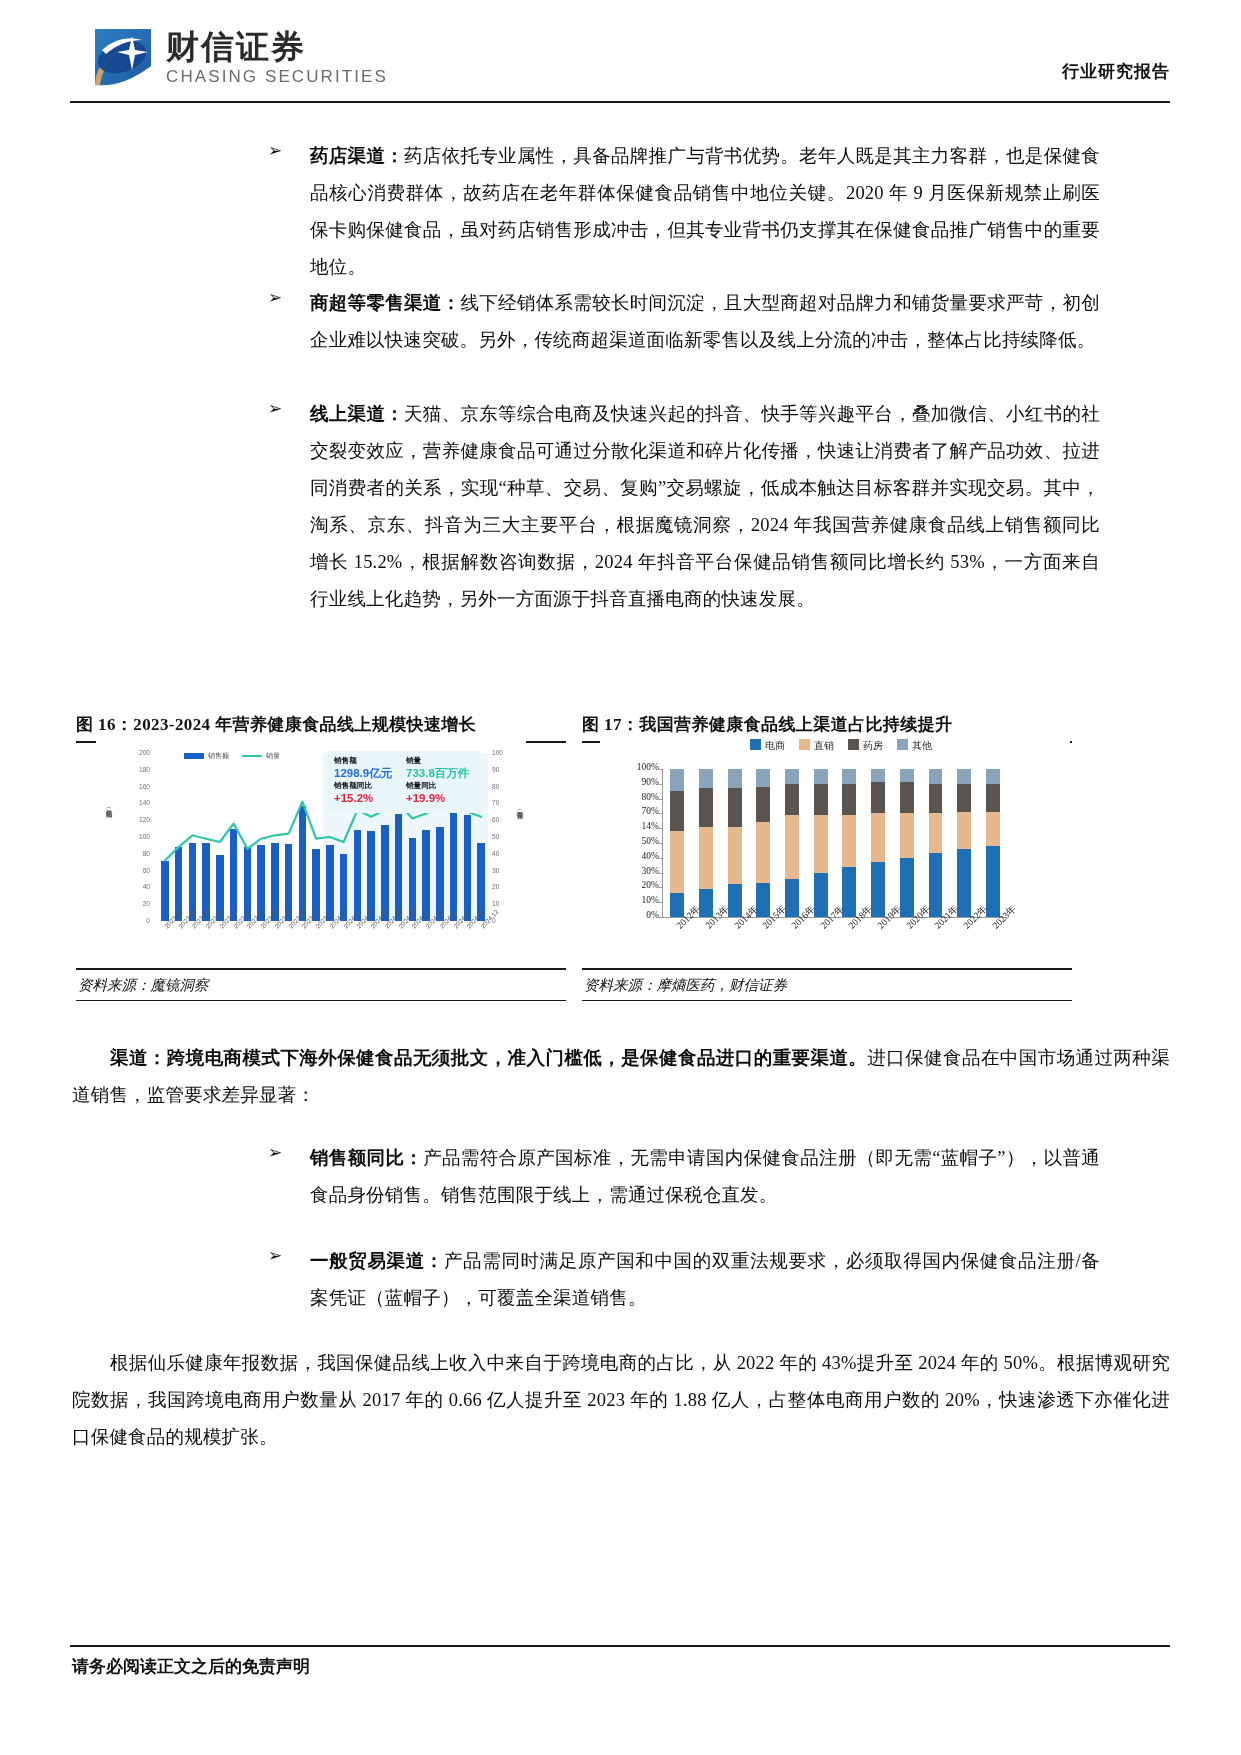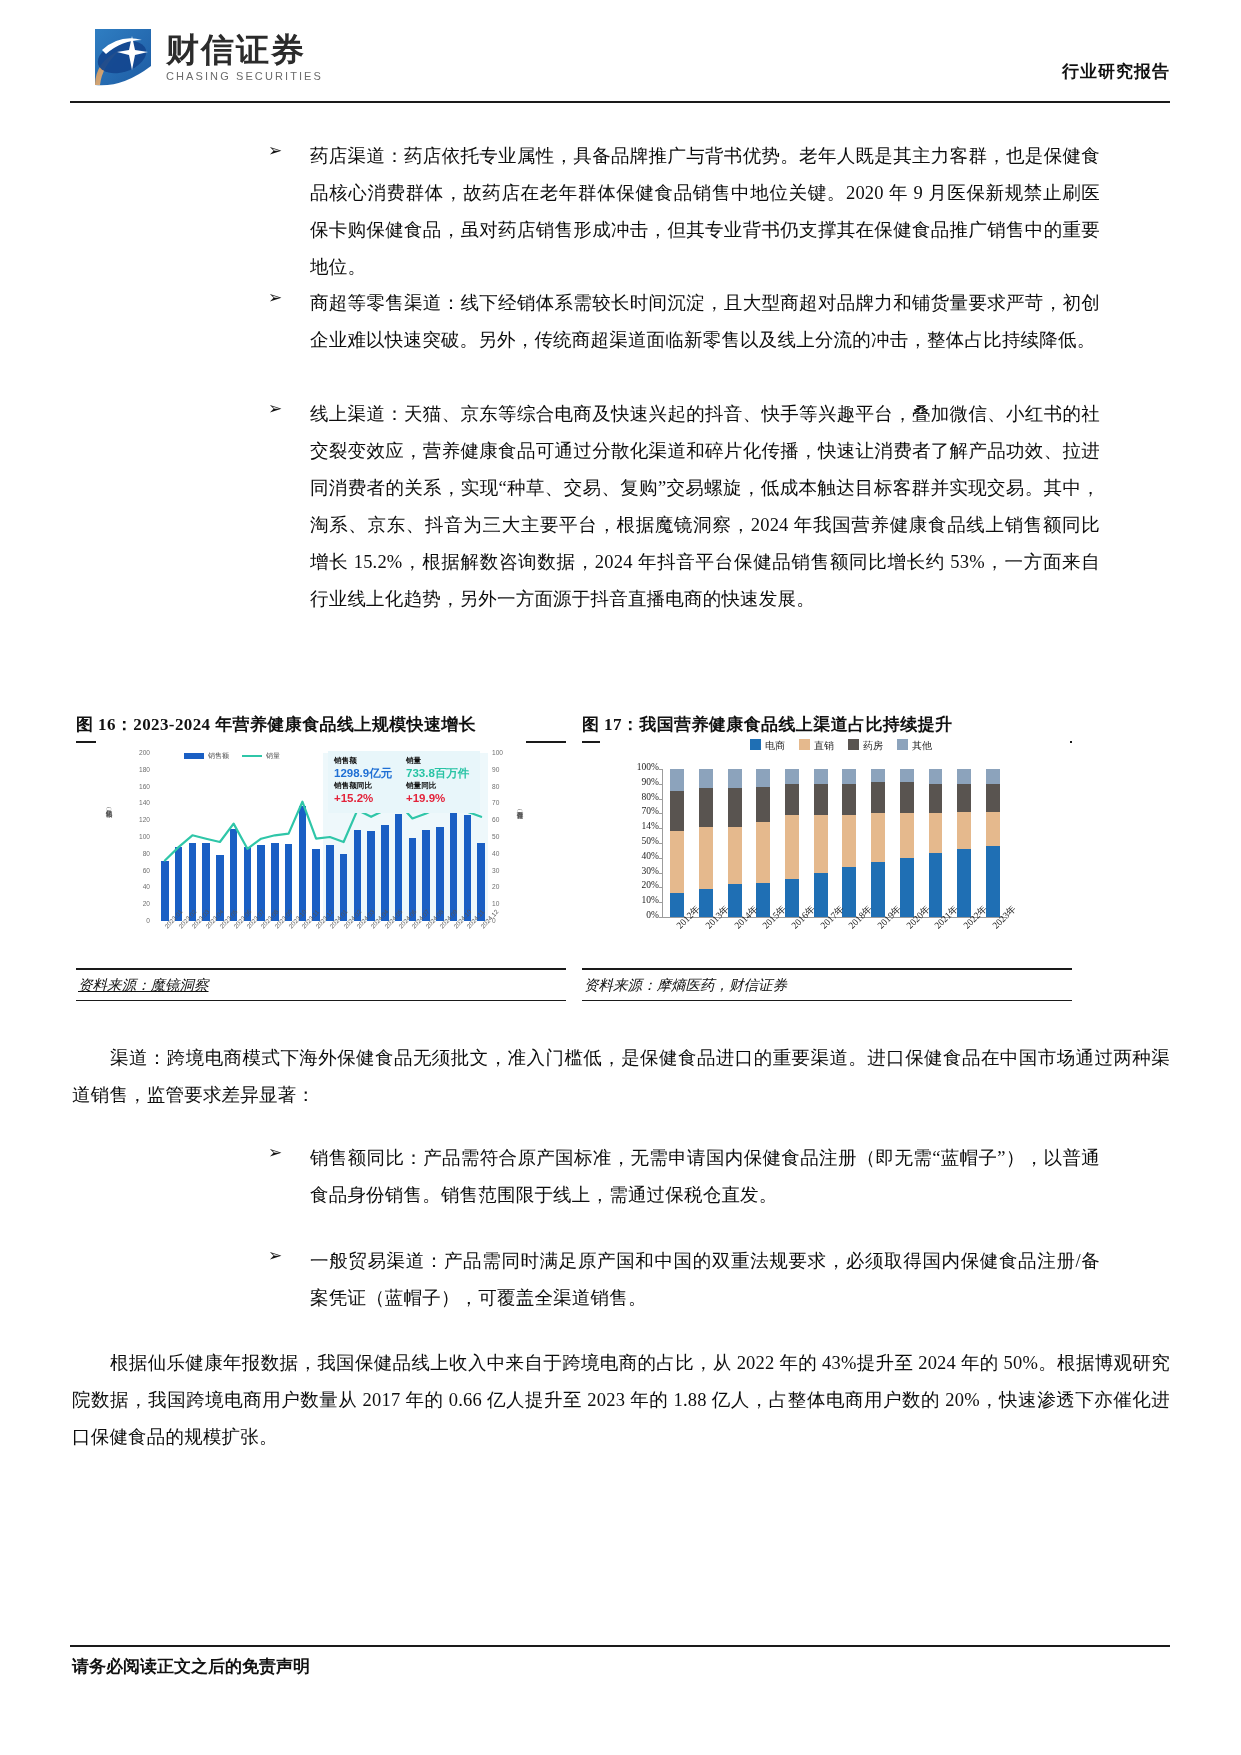--- a/index.html
+++ b/index.html
@@ -9,32 +9,32 @@
     color:#000;position:relative;overflow:hidden;
   }
   .page{position:absolute;left:0;top:0;width:1241px;height:1755px;}
 
   
   .header{position:absolute;left:70px;top:14px;width:1100px;height:88px;}
   .logo-wrap{position:absolute;left:22px;top:12px;display:flex;align-items:center;gap:12px;}
   .logo-mark{width:62px;height:62px;position:relative;}
   .logo-text{display:flex;flex-direction:column;justify-content:center;line-height:1;}
   .logo-cn{font-family:"Liberation Sans","DejaVu Sans",sans-serif;font-size:33px;font-weight:700;color:#2b2b2b;letter-spacing:2px;}
-  .logo-en{font-family:"Liberation Sans","DejaVu Sans",sans-serif;font-size:11px;color:#6b6b6b;letter-spacing:2.1px;margin-top:5px;}
+  .logo-en{font-family:"Liberation Sans","DejaVu Sans",sans-serif;font-size:17px;color:#6b6b6b;letter-spacing:2.1px;margin-top:5px;}
   .header-right{position:absolute;right:0;top:46px;font-size:17px;font-weight:700;letter-spacing:1px;color:#111;}
   .header-rule{position:absolute;left:70px;top:101px;width:1100px;height:2px;background:#1a1a1a;}
 
   
   .bullet-block{position:absolute;width:790px;left:310px;}
   .bullet-marker{position:absolute;left:-42px;top:2px;font-size:17px;color:#111;}
   .para{
     font-size:18.5px;line-height:37px;text-align:justify;text-justify:inter-ideograph;
     color:#0d0d0d;letter-spacing:0.2px;
   }
-  .para b{font-weight:400;}
+  .para b{font-weight:700;}
   .indent2{text-indent:38px;}
 
   
   .fig-title{
     font-size:17px;font-weight:700;color:#111;letter-spacing:0.4px;
     font-family:"Liberation Serif","DejaVu Serif",serif;
   }
   .fig-rule{height:2px;background:#1a1a1a;}
   .fig-box{position:absolute;}
   .src{font-size:14.5px;font-style:italic;color:#111;}
@@ -297,21 +297,21 @@
       <div class="co-col" style="left:78px;top:4px;">
         <div class="co-lab">销量</div>
         <div class="co-big co-green">733.8百万件</div>
         <div class="co-lab">销量同比</div>
         <div class="co-red">+19.9%</div>
       </div>
     </div>
   </div>
 
   <div class="fig-rule" style="position:absolute;left:76px;top:968px;width:490px;"></div>
-  <div class="src" style="position:absolute;left:78px;top:976px;text-decoration:underline;">资料来源：魔镜洞察</div>
+  <div class="src" style="position:absolute;left:78px;top:976px;">资料来源：魔镜洞察</div>
   <div class="fig-rule" style="position:absolute;left:76px;top:1000px;width:490px;height:1px;background:#1a1a1a;"></div>
 
   <div class="fig-box" style="left:582px;top:713px;width:490px;">
     <div class="fig-title">图 17：我国营养健康食品线上渠道占比持续提升</div>
     <div class="fig-rule" style="margin-top:5px;"></div>
   </div>
 
   <div class="c17">
     <div class="legend">
       <span><i class="sw" style="background:#1F6FB4"></i><span>电商</span></span>

